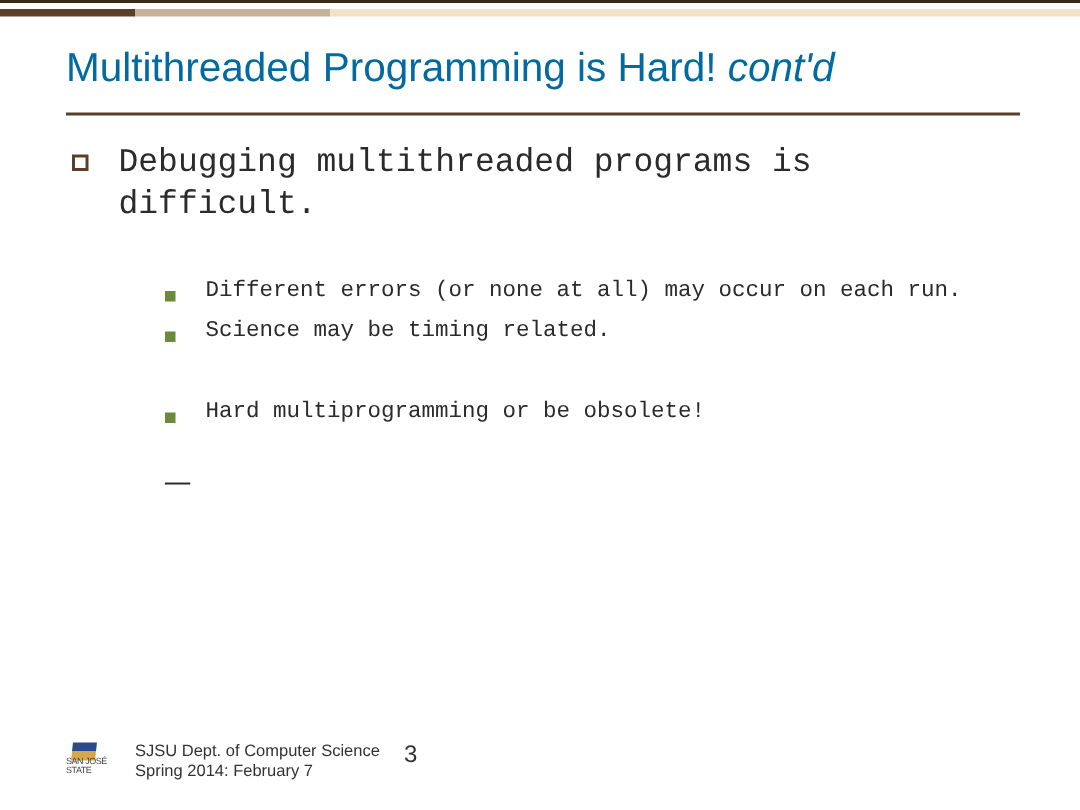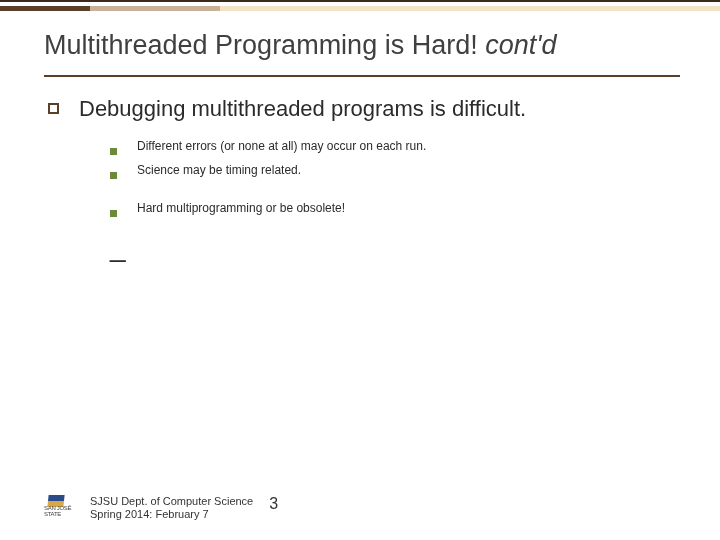--- a/index.html
+++ b/index.html
@@ -25,44 +25,45 @@
   }
   .topbar .seg3 {
     position: absolute; left: 220px; right: 0; top: 4px; height: 5px;
     background: #f2e3c7;
   }
   .title-wrap {
     padding: 18px 40px 8px 44px;
   }
   .title {
     font-size: 27px;
-    color: #404040;
+    color: #0369a1;
     font-weight: 400;
     font-family: Arial, sans-serif;
   }
   .title .italic { font-style: italic; }
   .rule {
     margin: 6px 40px 0 44px;
     border: 0;
     border-top: 2px solid #5a4029;
   }
   .content {
     padding: 18px 48px 0 48px;
     font-size: 22px;
     color: #2b2b2b;
     line-height: 1.25;
+    font-family: Liberation Mono, monospace;
   }
   ul { list-style: none; }
   .lvl1 > li { margin-bottom: 22px; }
   .lvl1 > li > .row { display: flex; align-items: flex-start; }
   .bullet-sq {
     width: 11px; height: 11px; border: 2px solid #5a4029;
     flex-shrink: 0; margin-top: 8px; margin-right: 20px;
   }
-  .lvl2 { margin-top: 16px; margin-left: 62px; font-size: 12px; }
+  .lvl2 { margin-top: 35px; margin-left: 62px; font-size: 15px; }
   .lvl2 > li { margin-bottom: 8px; }
   .lvl2 > li > .row { display: flex; align-items: flex-start; }
   .bullet-sm {
     width: 7px; height: 7px; background: #6d8a3a;
     flex-shrink: 0; margin-top: 9px; margin-right: 20px;
   }
   .lvl2-text { flex: 1; }
   .dash-block {
     margin-top: 12px; margin-left: 62px; font-size: 28px; color: #2b2b2b;
   }

